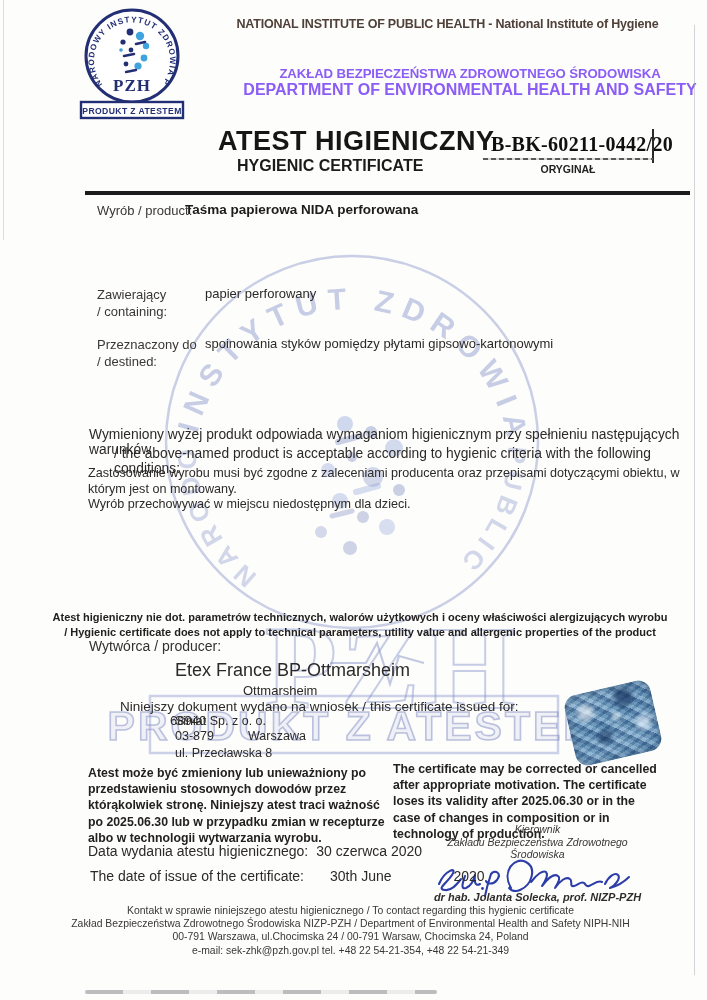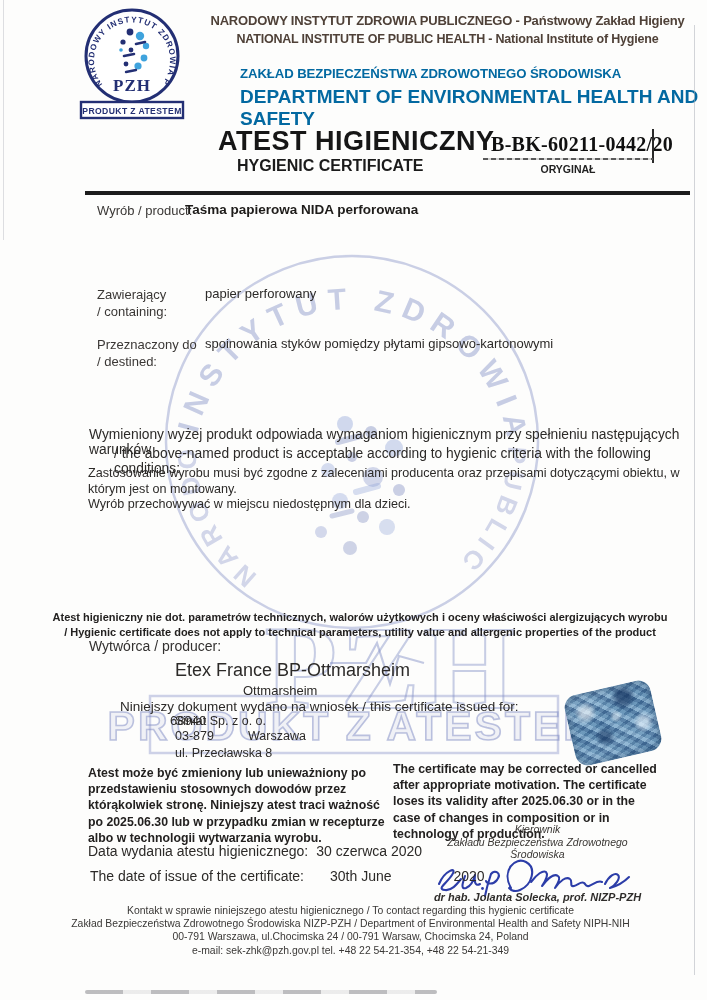--- a/index.html
+++ b/index.html
@@ -8,23 +8,23 @@
     background:#fdfdfc;overflow:hidden;
     font-family:"Liberation Sans", sans-serif;color:#2e2c2a;
   }
   .abs{position:absolute;}
   .layer-content{position:absolute;inset:0;z-index:2;}
   .layer-wm{position:absolute;inset:0;z-index:1;}
   
   .org-block{left:195px;top:13px;width:505px;text-align:center;color:#4f4138;}
   .org-l1{font-size:13px;font-weight:700;letter-spacing:-0.2px;}
   .org-l2{font-size:12.5px;font-weight:700;letter-spacing:-0.2px;margin-top:4px;}
-  .dept-block{left:240px;top:66px;width:460px;color:#0369a1;}
+  .dept-block{left:240px;top:66px;width:460px;text-align:center;color:#8b5cf6;}
   .dept-l1{font-size:13.2px;font-weight:700;letter-spacing:-0.1px;}
-  .dept-l2{font-size:19px;font-weight:700;margin-top:5px;}
+  .dept-l2{font-size:16px;font-weight:700;}
   
   .main-title{left:218px;top:126px;font-size:27px;font-weight:700;letter-spacing:.5px;color:#161616;}
   .cert-no{left:491px;top:133px;font-family:"Liberation Serif",serif;font-size:20px;font-weight:700;color:#101010;letter-spacing:.3px;}
   .cert-no-vline{left:652px;top:129px;width:2px;height:34px;background:#2a2a2a;}
   .cert-no-dash{left:483px;top:158px;width:170px;height:2px;
      background:repeating-linear-gradient(90deg,#5a5a5a 0 5px,rgba(90,90,90,.25) 5px 8px);}
   .orig-label{left:483px;top:163px;width:170px;text-align:center;font-size:10.5px;font-weight:700;color:#222;}
   .sub-en{left:237px;top:157px;font-size:16px;font-weight:700;color:#1b1b1b;}
   .inst-line{left:99px;top:174px;font-size:15.6px;font-weight:700;color:#161616;letter-spacing:-0.1px;}
   .title-rule{left:85px;top:191px;width:605px;height:4px;background:#1c1c1c;}
@@ -165,21 +165,20 @@
         <circle cx="72" cy="60" r="3.6" fill="#3fa3dd"></circle>
         <line x1="60" y1="66" x2="70" y2="64" stroke="#232f74" stroke-width="2.4" stroke-linecap="round"></line>
         <circle cx="55" cy="44" r="1.8" fill="#3fa3dd"></circle>
       </g>
       <text x="66" y="85" text-anchor="middle" font-family="Liberation Serif, serif" font-weight="700" font-size="17" letter-spacing="1" fill="#232f74">PZH</text>
       <rect x="15" y="96" width="102" height="16" fill="#ffffff" stroke="#232f74" stroke-width="2.4"></rect>
       <text x="66" y="107.8" text-anchor="middle" font-family="Liberation Sans, sans-serif" font-weight="700" font-size="8.6" letter-spacing="0.4" fill="#232f74">PRODUKT Z ATESTEM</text>
     </svg>
 
     <div class="abs org-block">
-      <div class="org-l1">NARODOWY INSTYTUT ZDROWIA PUBLICZNEGO - Państwowy  Zakład  Higieny</div>
       <div class="org-l2">NATIONAL INSTITUTE OF PUBLIC HEALTH  - National Institute of Hygiene</div>
     </div>
     <div class="abs dept-block">
       <div class="dept-l1">ZAKŁAD BEZPIECZEŃSTWA ZDROWOTNEGO ŚRODOWISKA</div>
       <div class="dept-l2">DEPARTMENT OF ENVIRONMENTAL HEALTH AND SAFETY</div>
     </div>
 
     <div class="abs main-title">ATEST HIGIENICZNY</div>
     <div class="abs cert-no">B-BK-60211-0442/20</div>
     <div class="abs cert-no-vline"></div>

